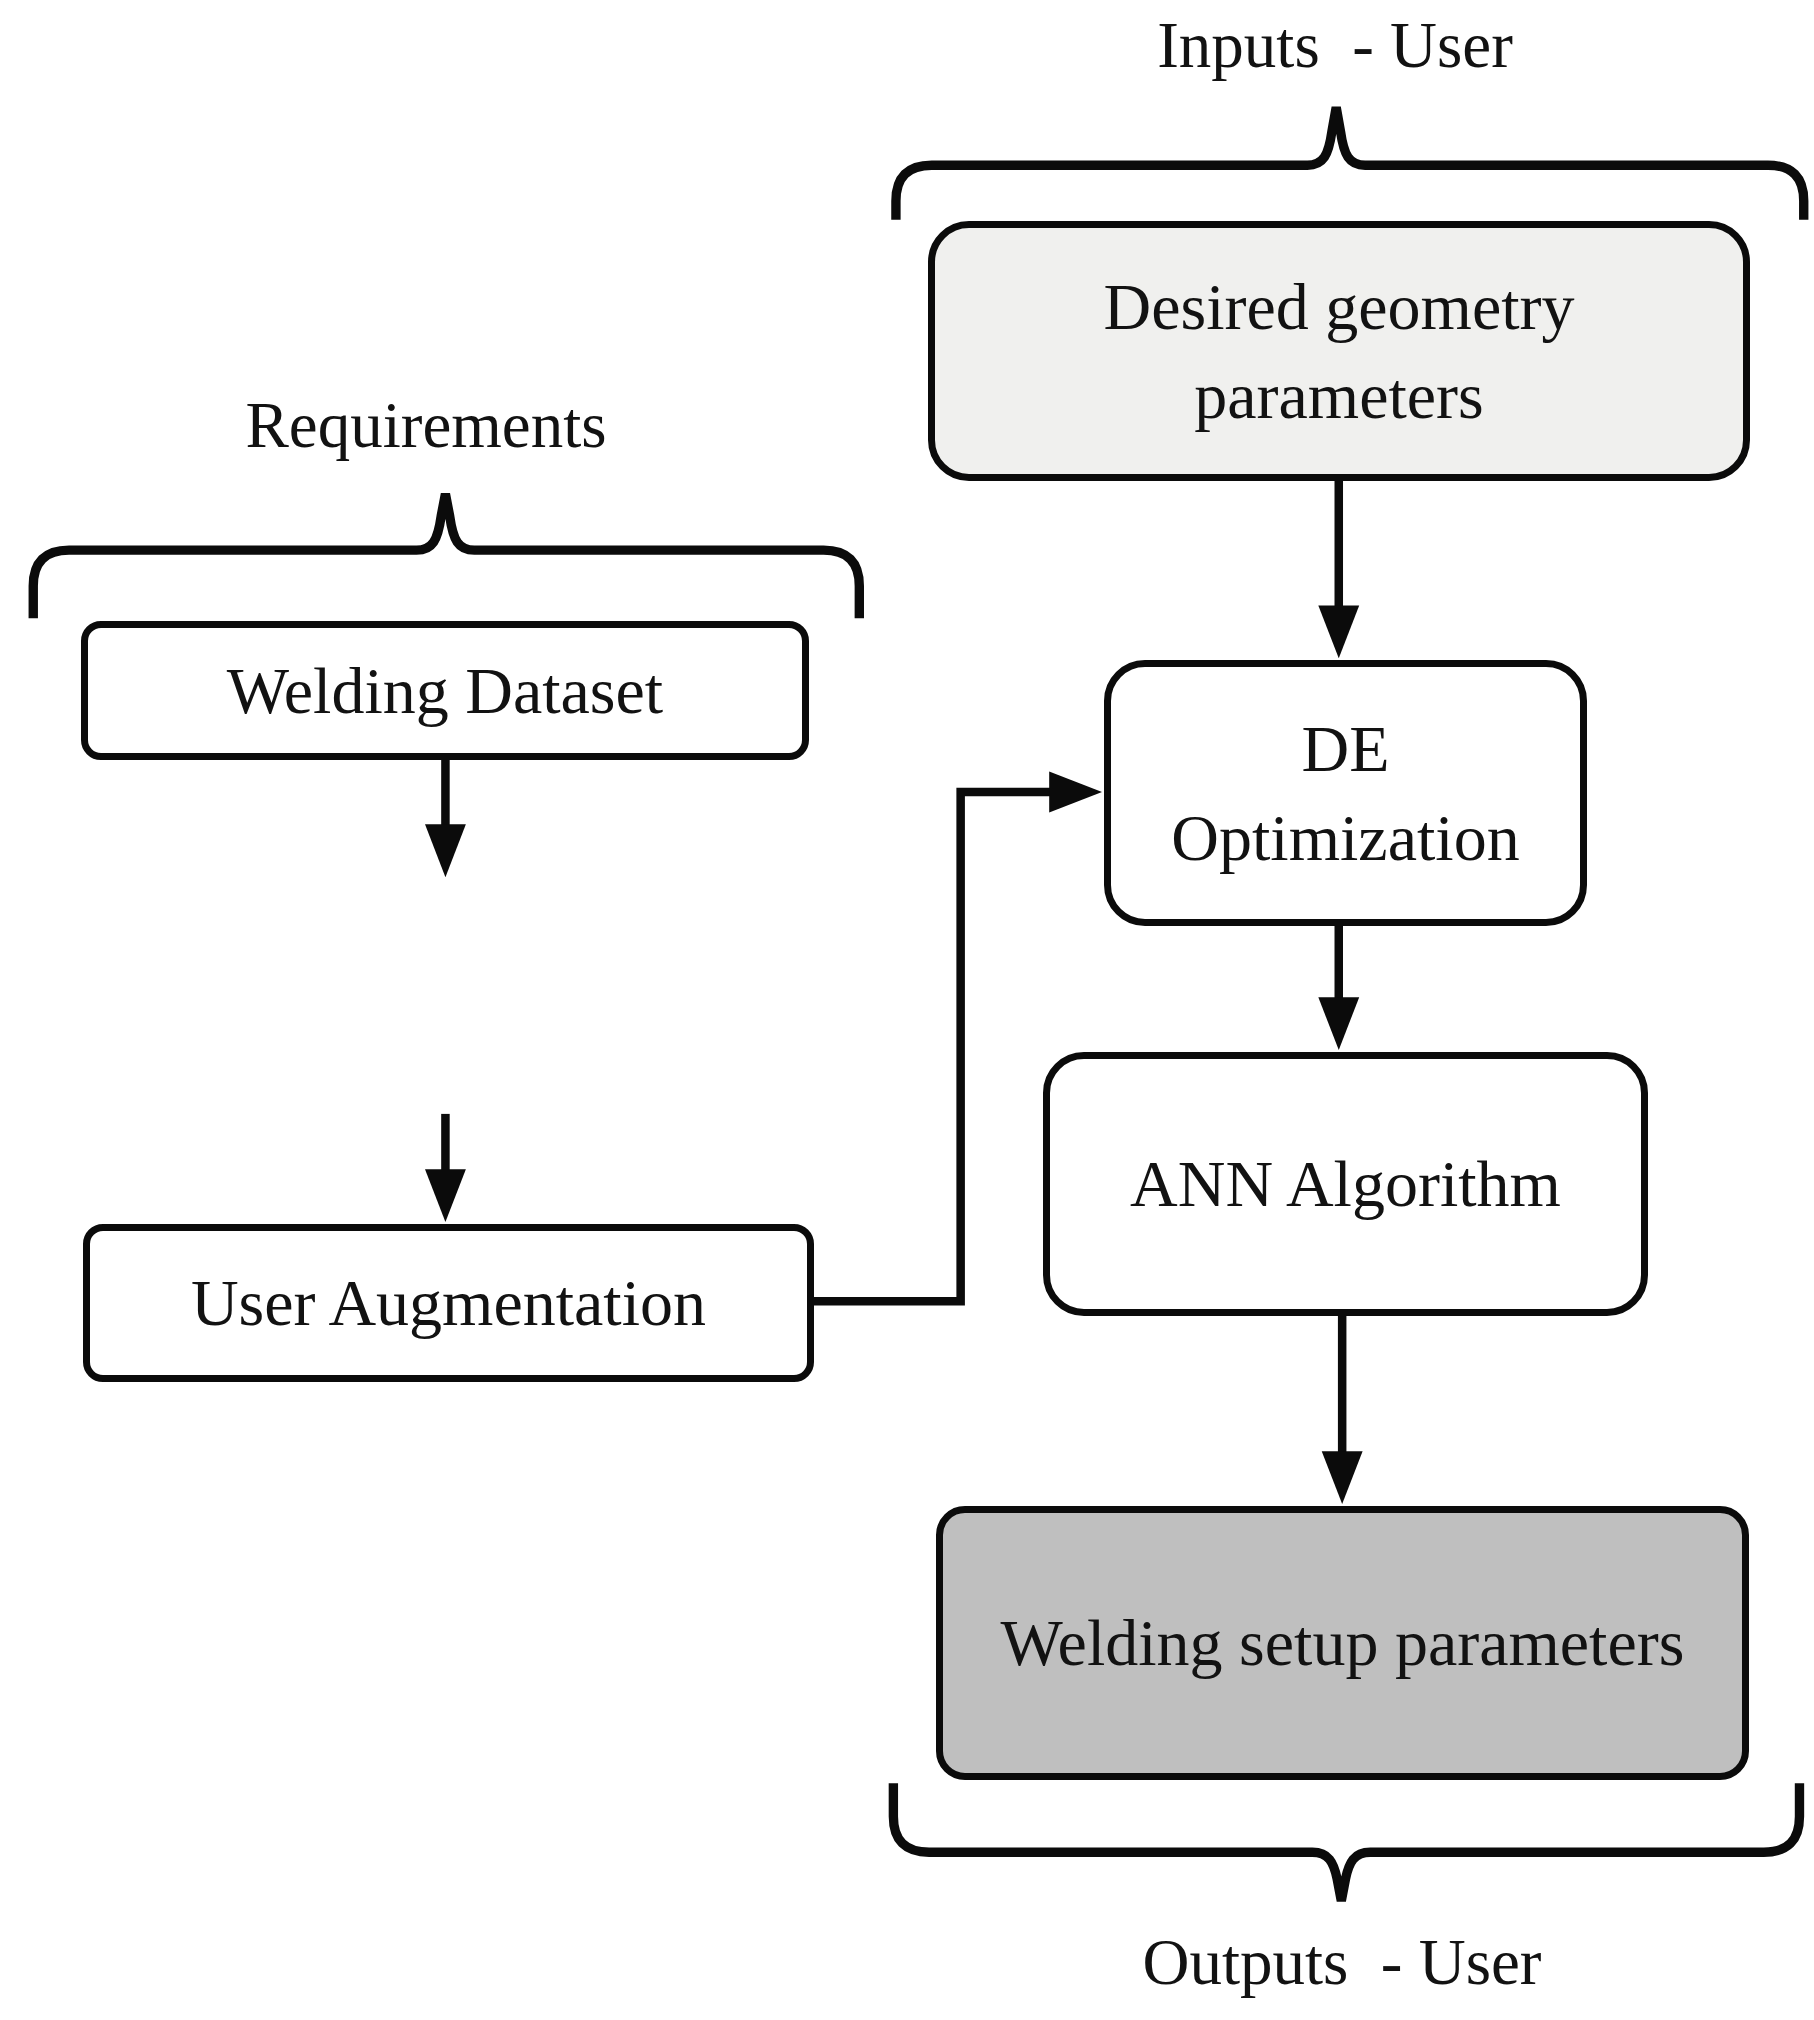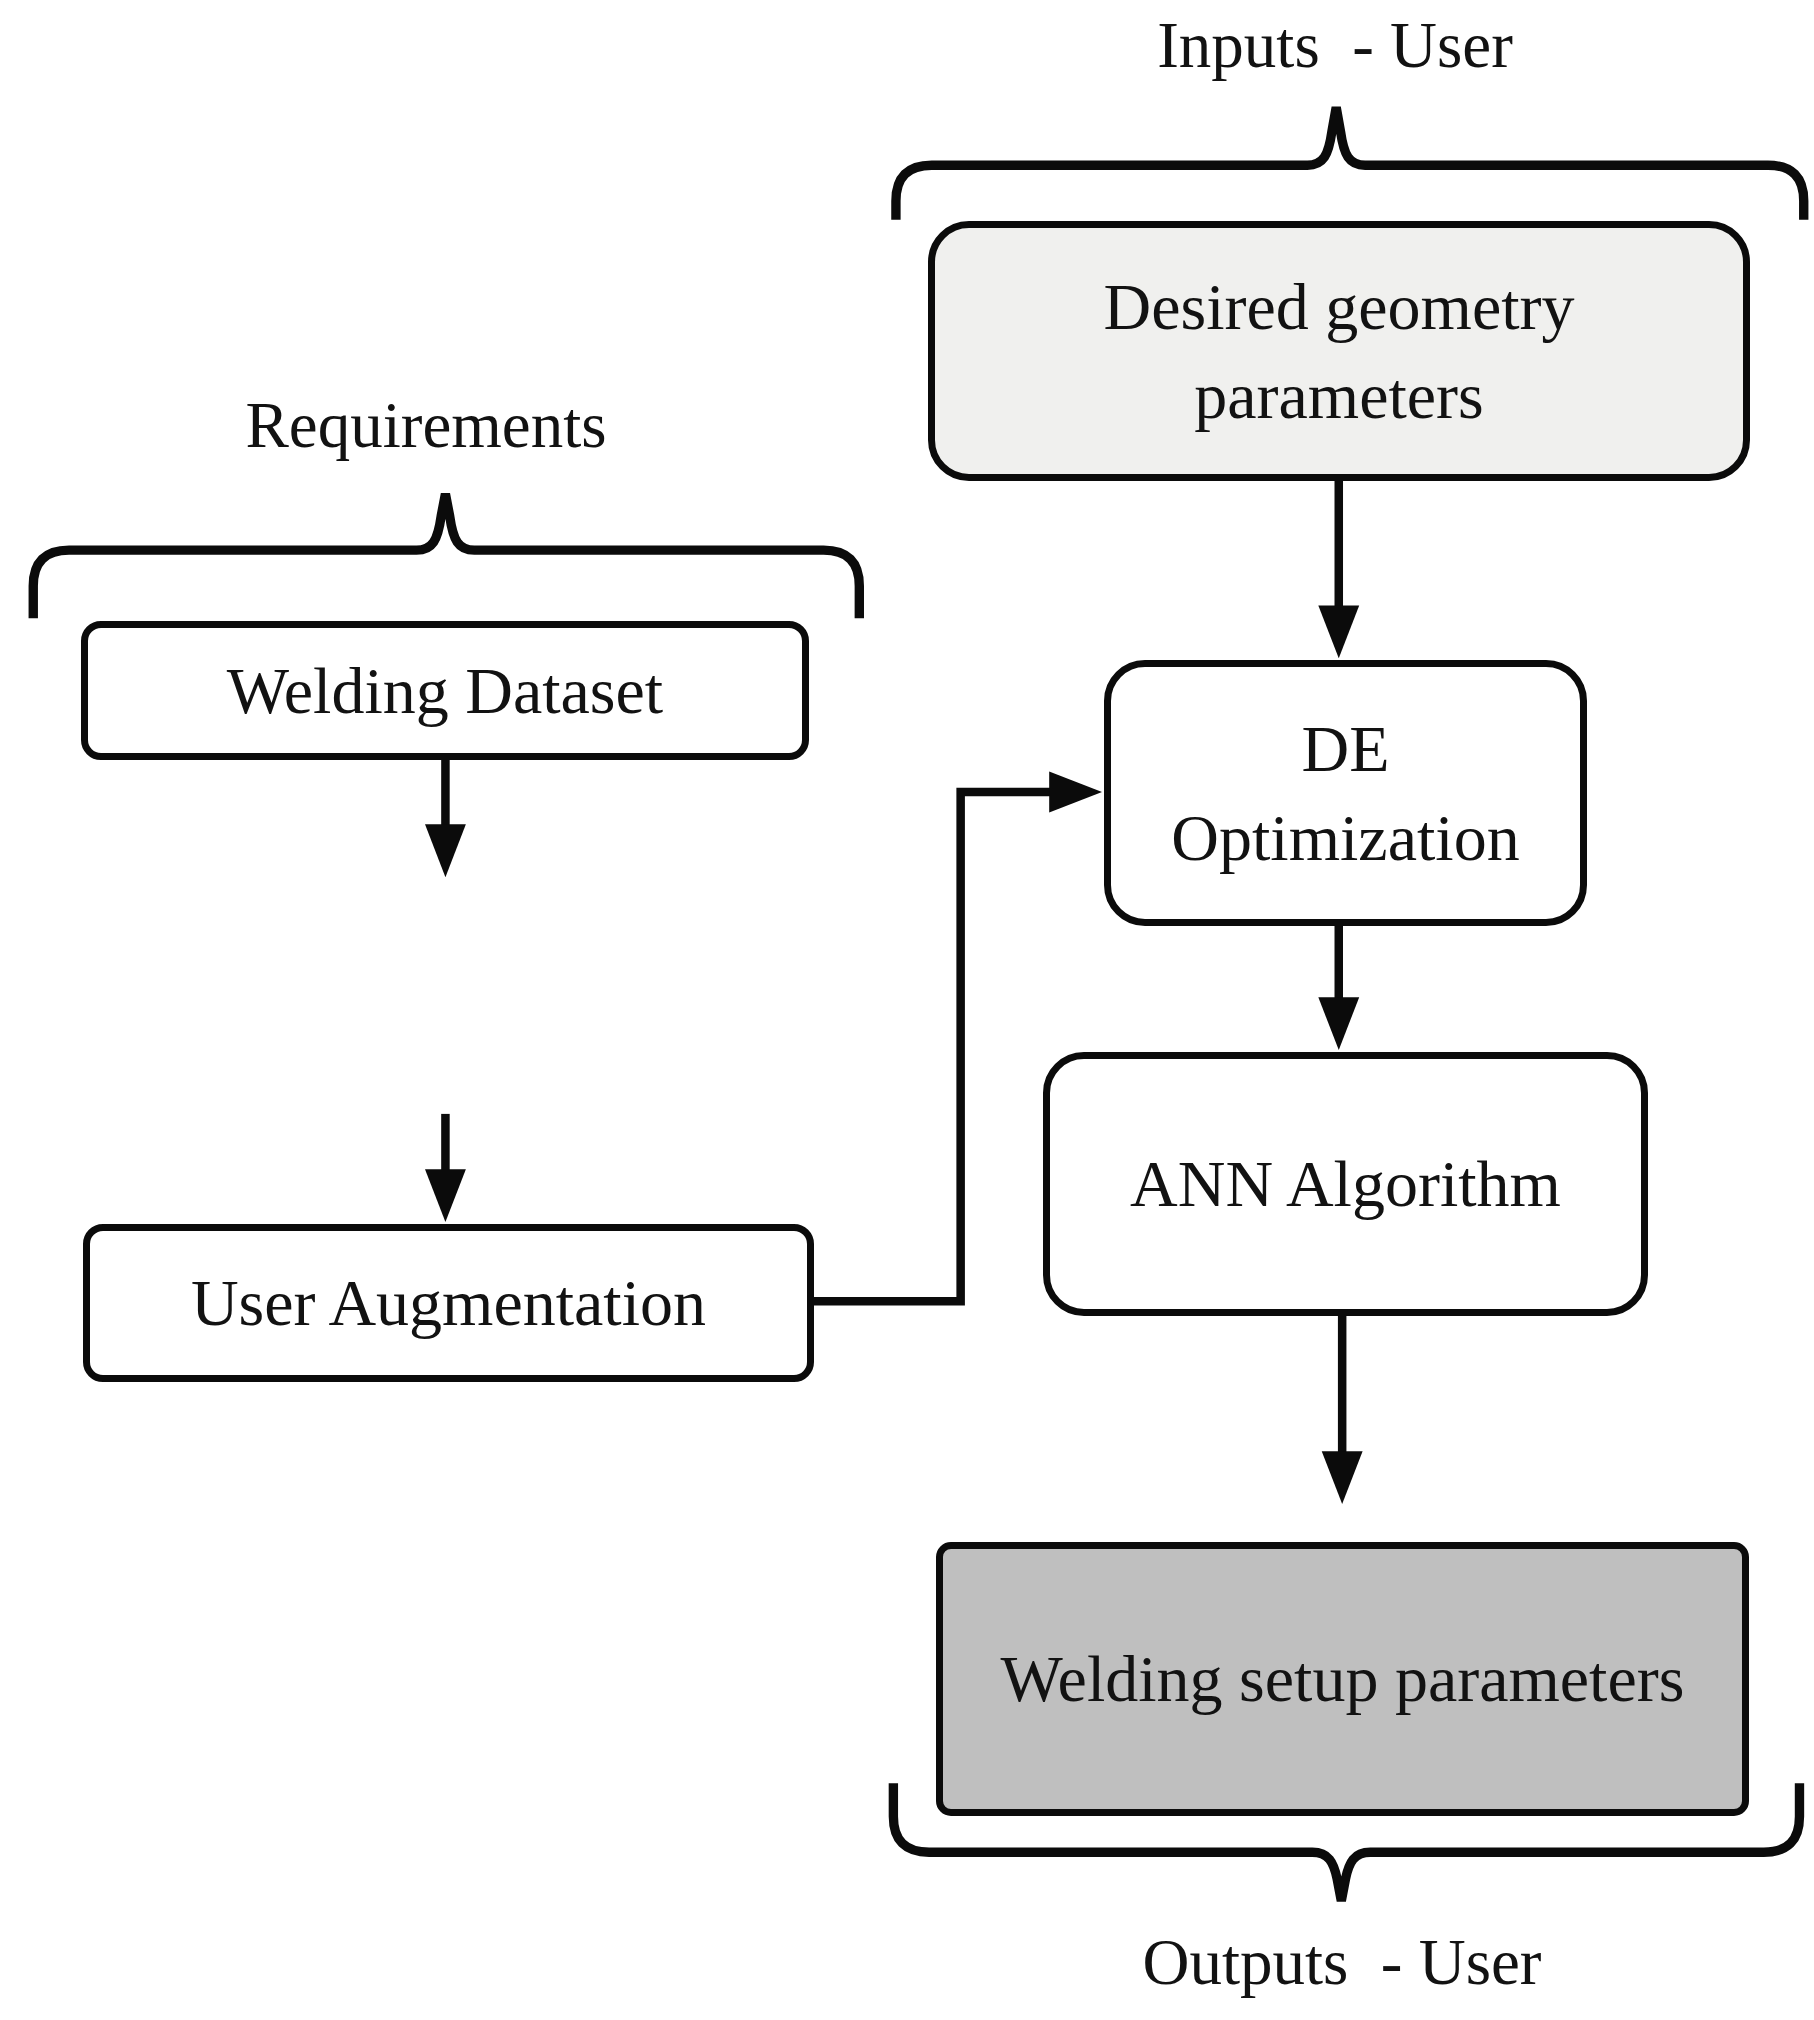--- a/index.html
+++ b/index.html
@@ -14,21 +14,21 @@
   .lines path.brace{stroke-width:11;stroke-linecap:butt;}
   .lines polygon{fill:#0b0b0b;stroke:none;}
   .box{
     position:absolute;box-sizing:border-box;background:#ffffff;
     border:7.7px solid #0b0b0b;
     display:flex;flex-direction:column;align-items:center;justify-content:center;
     text-align:right;font-size:66px;line-height:1.35;white-space:pre;
   }
   .r32{border-radius:20px;}
   .r48{border-radius:41px;}
-  .r55{border-radius:15px;margin-top:36px;}
+  .r55{border-radius:29px;}
   .fill-light{background:#f0f0ee;}
   .fill-gray{background:#bfbfbf;}
   .section-label{
     position:absolute;transform:translateX(-50%);
     font-size:65px;line-height:1.1;white-space:pre;
   }
 </style>
 </head>
 <body>
 

